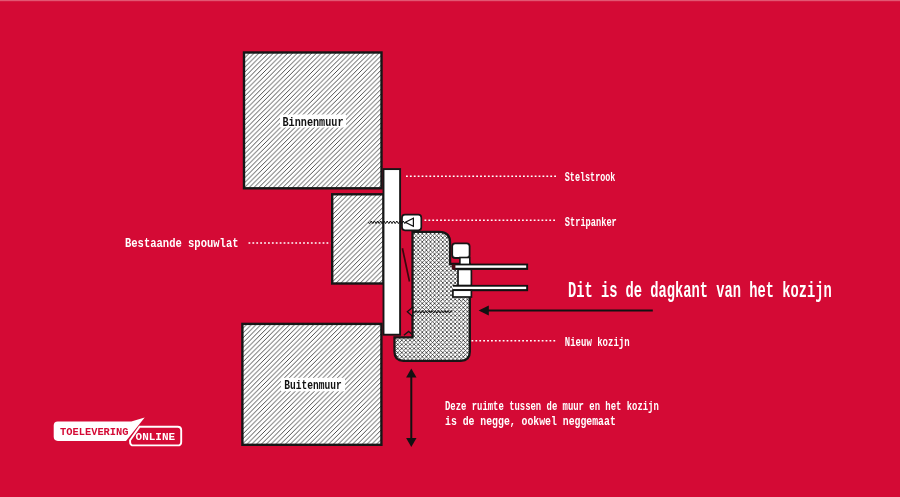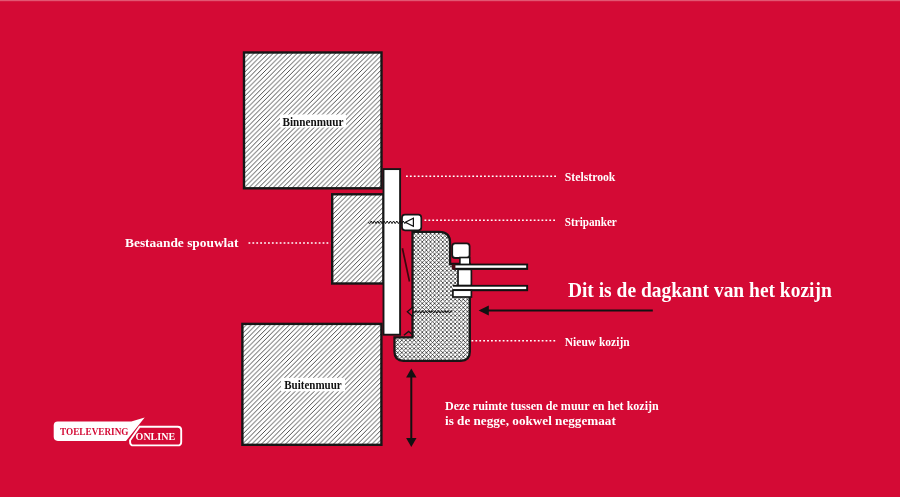--- a/index.html
+++ b/index.html
@@ -1,16 +1,16 @@
 <!DOCTYPE html>
 <html><head>
 <meta charset="utf-8">
 <style>
   html,body{margin:0;padding:0;background:#d40a35;}
-  .stage{position:relative;width:900px;height:497px;overflow:hidden;background:#ef4444;font-family:Liberation Serif, serif;}
+  .stage{position:relative;width:900px;height:497px;overflow:hidden;background:#ef4444;font-family:Liberation Mono, monospace;}
 </style>
 </head>
 <body>
 <div class="stage">
 <svg width="900" height="497" viewBox="0 0 900 497">
   <defs>
     <pattern id="hatch" width="4.8" height="4.8" patternUnits="userSpaceOnUse">
       <rect width="4.8" height="4.8" fill="#ffffff"></rect>
       <path d="M-1.2,1.2 L1.2,-1.2 M0,4.8 L4.8,0 M3.6,6 L6,3.6" stroke="#1b1b1b" stroke-width="0.78"></path>
     </pattern>

